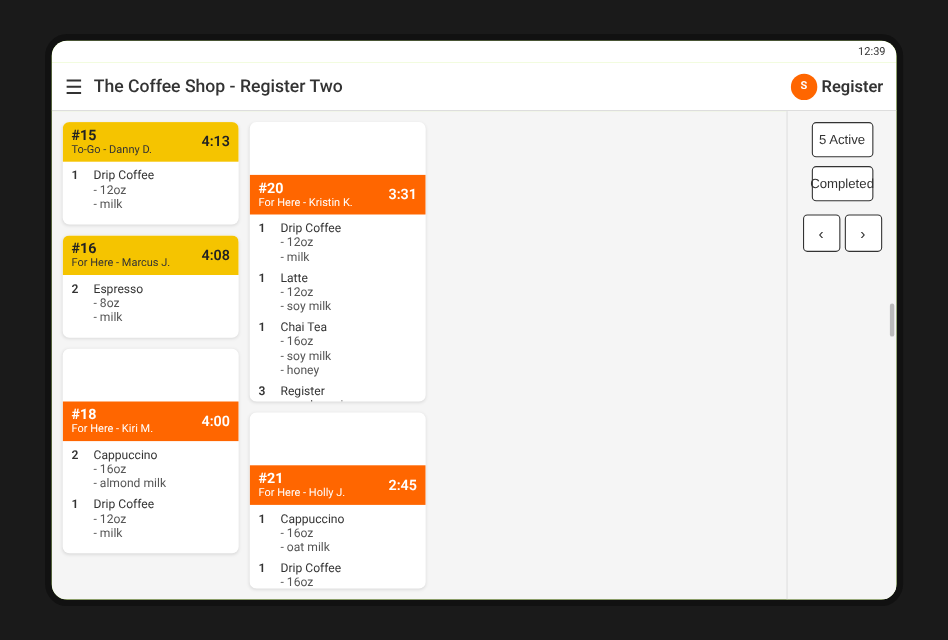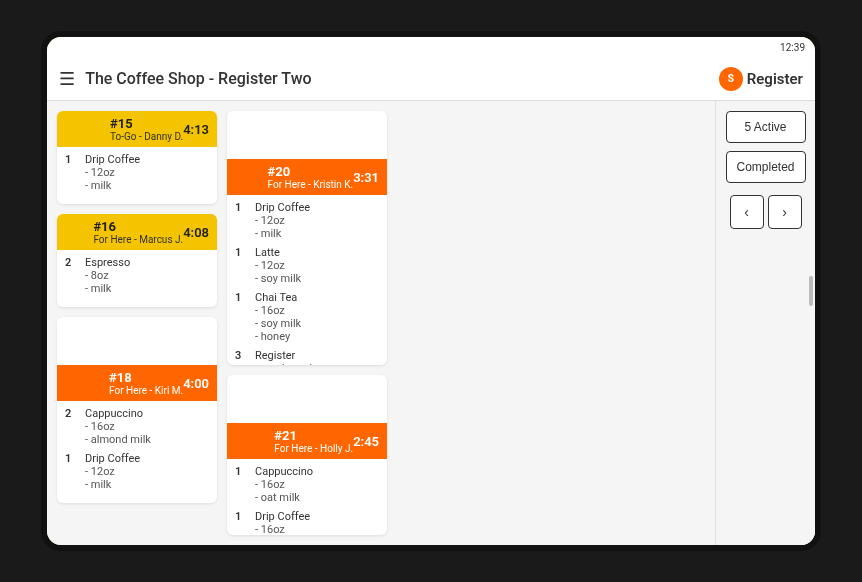--- a/index.html
+++ b/index.html
@@ -97,21 +97,21 @@
     }
     .order-card {
       background: #fff;
       border-radius: 6px;
       overflow: hidden;
       box-shadow: 0 1px 3px rgba(0,0,0,0.1);
     }
     .order-header {
       padding: 5px 8px;
       display: flex;
-      justify-content: flex-end;
+      justify-content: space-between;
       align-items: center;
     }
     .order-header.yellow { background: #f5c400; }
     .order-header.orange { background: #ff6600; margin-top: 48px; }
     .order-number {
       font-size: 13px;
       font-weight: 700;
       color: #fff;
     }
     .order-header.yellow .order-number,
@@ -153,21 +153,21 @@
       width: 100px;
       background: #f5f5f5;
       padding: 10px 8px;
       display: flex;
       flex-direction: column;
       align-items: center;
       gap: 8px;
       border-left: 1px solid #e0e0e0;
     }
     .sidebar-btn {
-      width: 80px;
+      width: 56px;
       height: 32px;
       border: 1.5px solid #333;
       background: #fff;
       border-radius: 4px;
       font-size: 12px;
       font-weight: 500;
       color: #333;
       cursor: pointer;
       display: flex;
       align-items: center;

